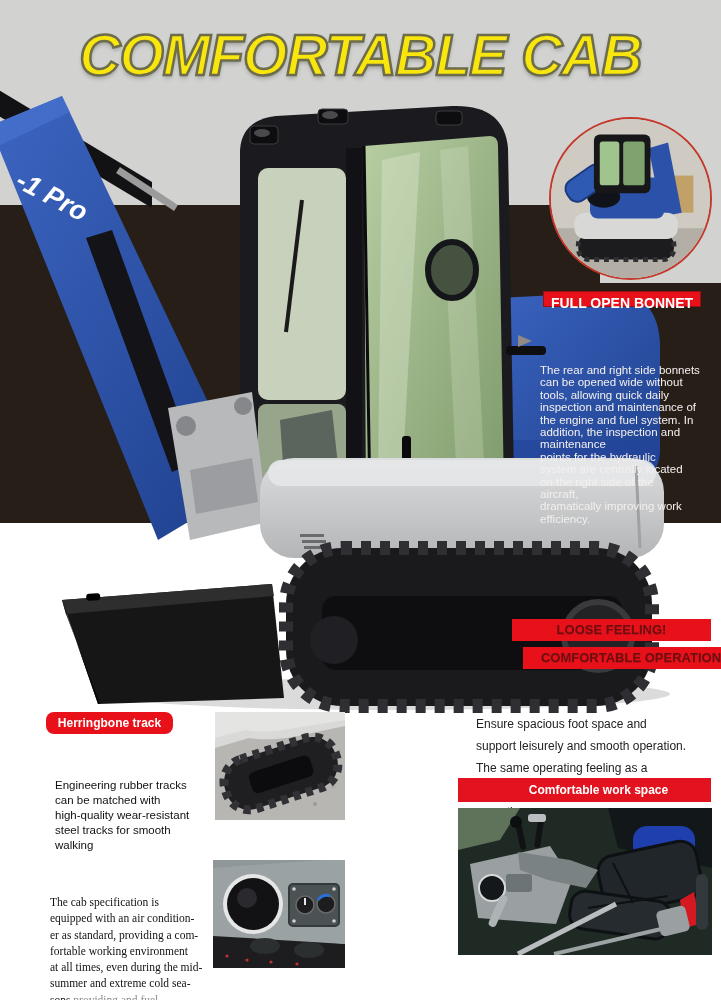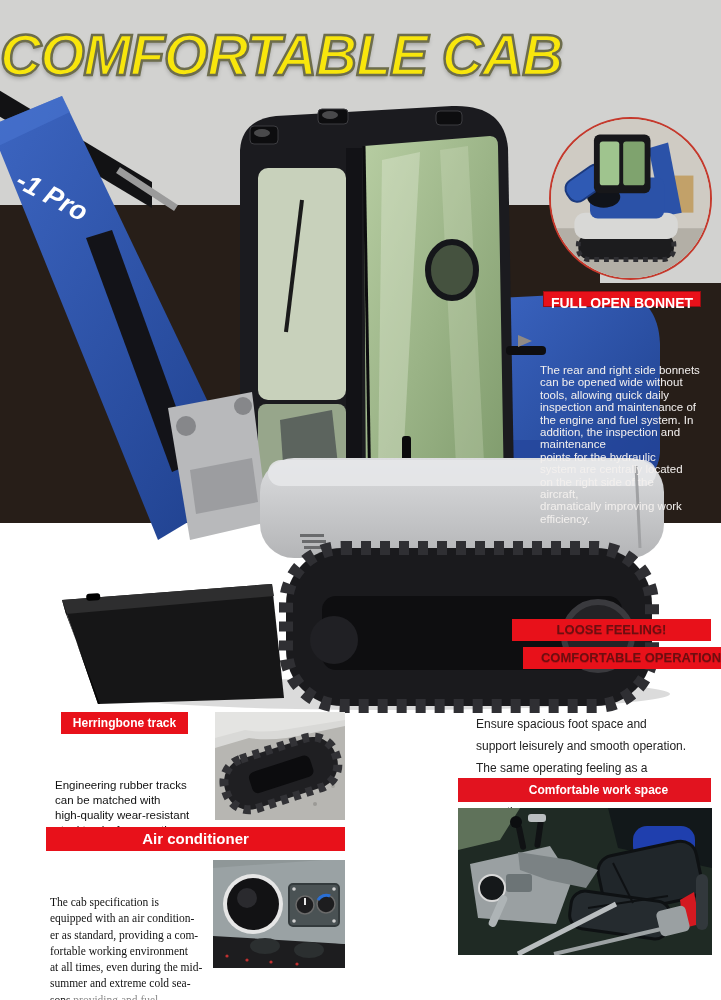--- a/index.html
+++ b/index.html
@@ -2,42 +2,42 @@
 <html><head>
 <meta charset="utf-8">
 <style>
   html,body{margin:0;padding:0;background:#fff;}
   .page{
     position:relative;width:721px;height:1000px;overflow:hidden;background:#fff;
     font-family:"Liberation Sans",sans-serif;
   }
   .bg-layer{position:absolute;left:0;top:0;width:721px;height:1000px;}
   .title{
-    position:absolute;left:0;top:22px;width:721px;
+    position:absolute;left:0;top:22px;width:721px;text-align:center;
     font-size:57px;font-weight:bold;font-style:italic;letter-spacing:-1px;
     color:#f8e60c;-webkit-text-stroke:2.5px #6d6d4c;
     text-shadow:0 3px 4px rgba(0,0,0,.25);
     white-space:nowrap;
   }
   .inset-circle{
     position:absolute;left:549px;top:117px;width:163px;height:163px;
     border-radius:50%;border:2px solid #c5392c;overflow:hidden;box-sizing:border-box;
     background:#cfcbc3;
   }
   .banner{
     position:absolute;background:#e8111a;color:#fff;font-weight:bold;
     text-align:center;box-sizing:border-box;
   }
   .banner.white-text{color:#fff;}
   .banner.dark-text{color:#6d0e10;text-shadow:0 1px 0 rgba(0,0,0,.15);}
   .b-bonnet{left:543px;top:291px;width:158px;height:16px;line-height:23px;font-size:14px;border:1px solid #9c0d12;}
   .b-loose{left:512px;top:619px;width:199px;height:22px;line-height:22px;font-size:13px;}
   .b-comfop{left:505px;top:647px;width:216px;height:22px;line-height:22px;font-size:13px;margin-left:18px;}
   .b-workspace{left:458px;top:778px;width:253px;height:24px;line-height:24px;font-size:12px;background:#e2131f;padding-left:28px;}
-  .b-herring{left:61px;top:712px;width:127px;height:22px;line-height:22px;font-size:12px;}
+  .b-herring{left:46px;top:712px;width:127px;height:22px;line-height:22px;font-size:12px;border-radius:8px;}
   .b-ac{left:46px;top:827px;width:299px;height:24px;line-height:24px;font-size:15px;}
   .para{position:absolute;white-space:pre;margin-top:34px;}
   .p-bonnet{left:540px;top:330px;width:178px;color:#f3f0ee;font-size:11.5px;line-height:12.4px;}
   .p-ensure{left:476px;top:679px;width:215px;color:#222;font-size:12px;line-height:22px;}
   .p-herring{left:55px;top:744px;width:160px;color:#111;font-size:11.5px;line-height:15px;}
   .p-ac{left:50px;top:860px;width:165px;color:#111;font-size:11.5px;line-height:16.3px;font-family:Liberation Serif, serif;}
   .gray-suffix{color:#8a8a8a;}
   .pointer-arrow{
     position:absolute;left:518px;top:335px;width:0;height:0;
     border-left:14px solid #8f8a85;border-top:6px solid transparent;border-bottom:6px solid transparent;
@@ -247,21 +247,20 @@
       <path d="M0,0 H130 V8 L80,16 Q50,22 30,18 L0,26 Z" fill="#e4e4e2"></path>
       <g transform="rotate(-18 64 62)">
         <rect x="8" y="36" width="116" height="52" rx="24" fill="#1f1f22"></rect>
         <rect x="8" y="36" width="116" height="52" rx="24" fill="none" stroke="#32323six" stroke-width="0"></rect>
         <rect x="8" y="36" width="116" height="52" rx="24" fill="none" stroke="#323236" stroke-width="9" stroke-dasharray="7 6"></rect>
         <rect x="34" y="52" width="64" height="22" rx="6" fill="#0c0c0e"></rect>
       </g>
     </svg>
   </div>
 
-  <div class="banner white-text b-ac">Air conditioner</div>
   <div class="para p-ac"><span>The cab specification is
 equipped with an air condition-
 er as standard, providing a com-
 fortable working environment
 at all times, even during the mid-
 summer and extreme cold sea-
 sons.</span><span class="gray-suffix">providing and fuel.</span></div>
   <div class="photo ph-ac">
     <svg viewBox="0 0 132 108" width="132" height="108">
       <rect x="0" y="0" width="132" height="108" fill="#8f9798"></rect>

